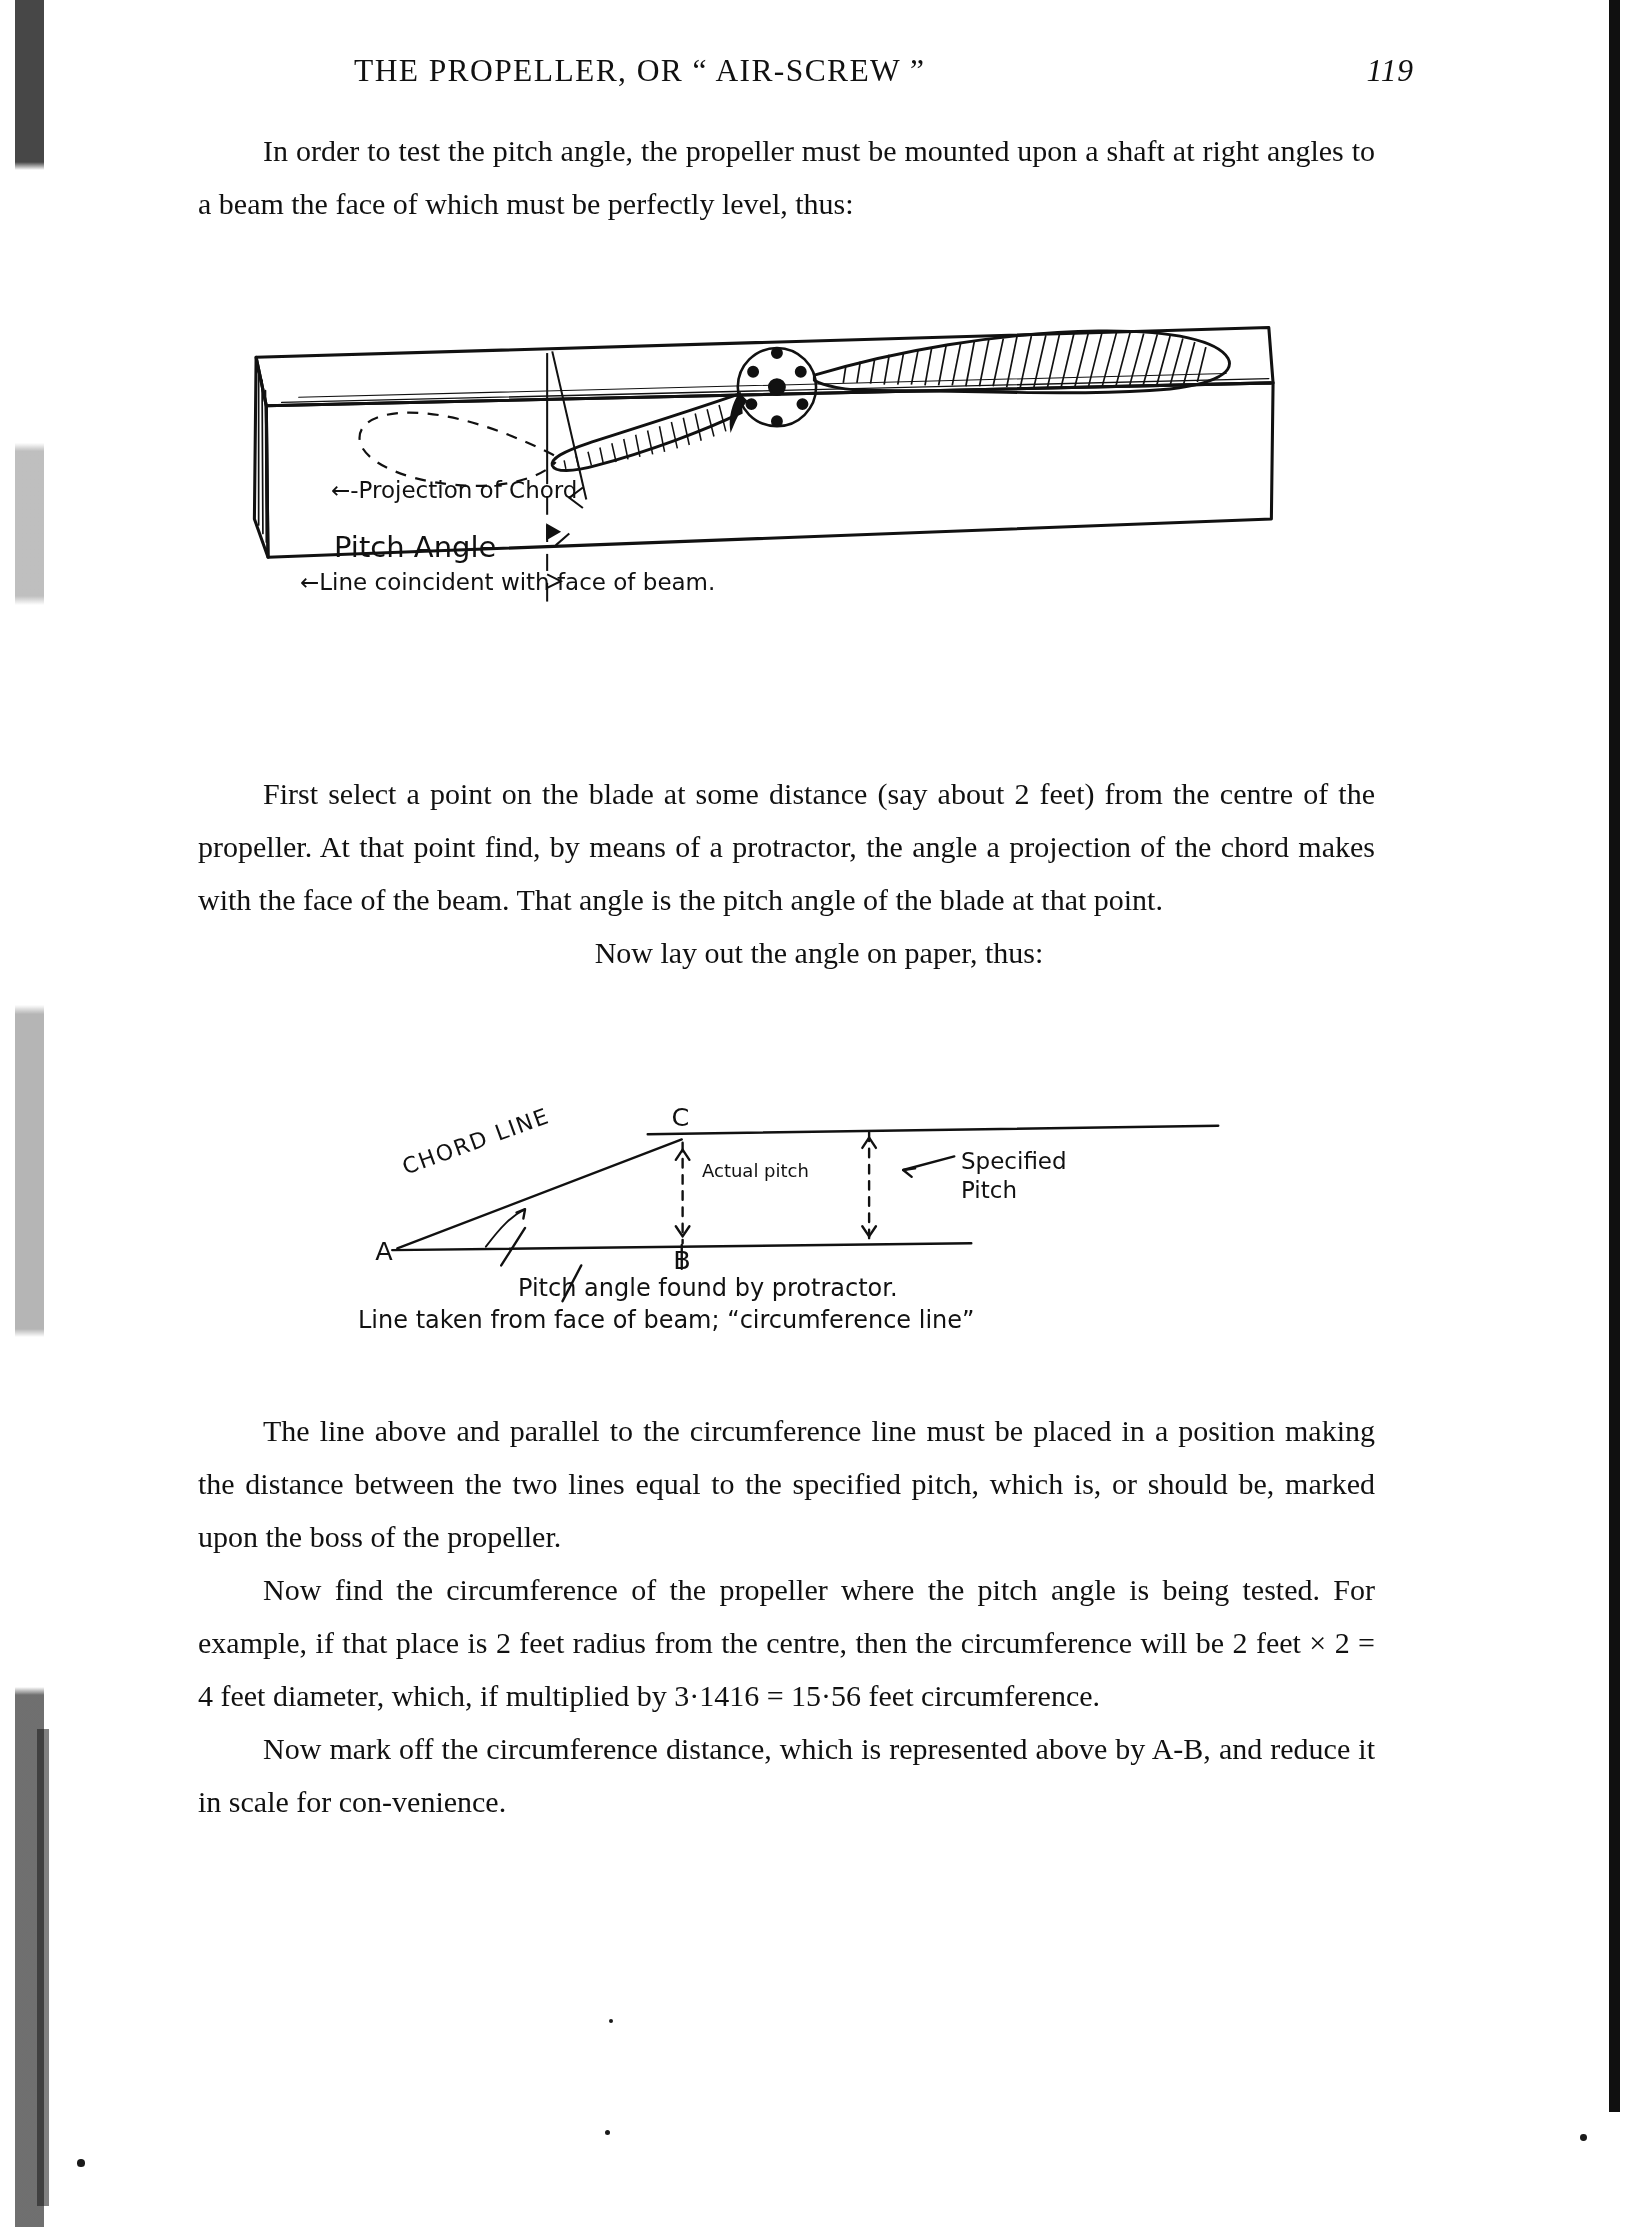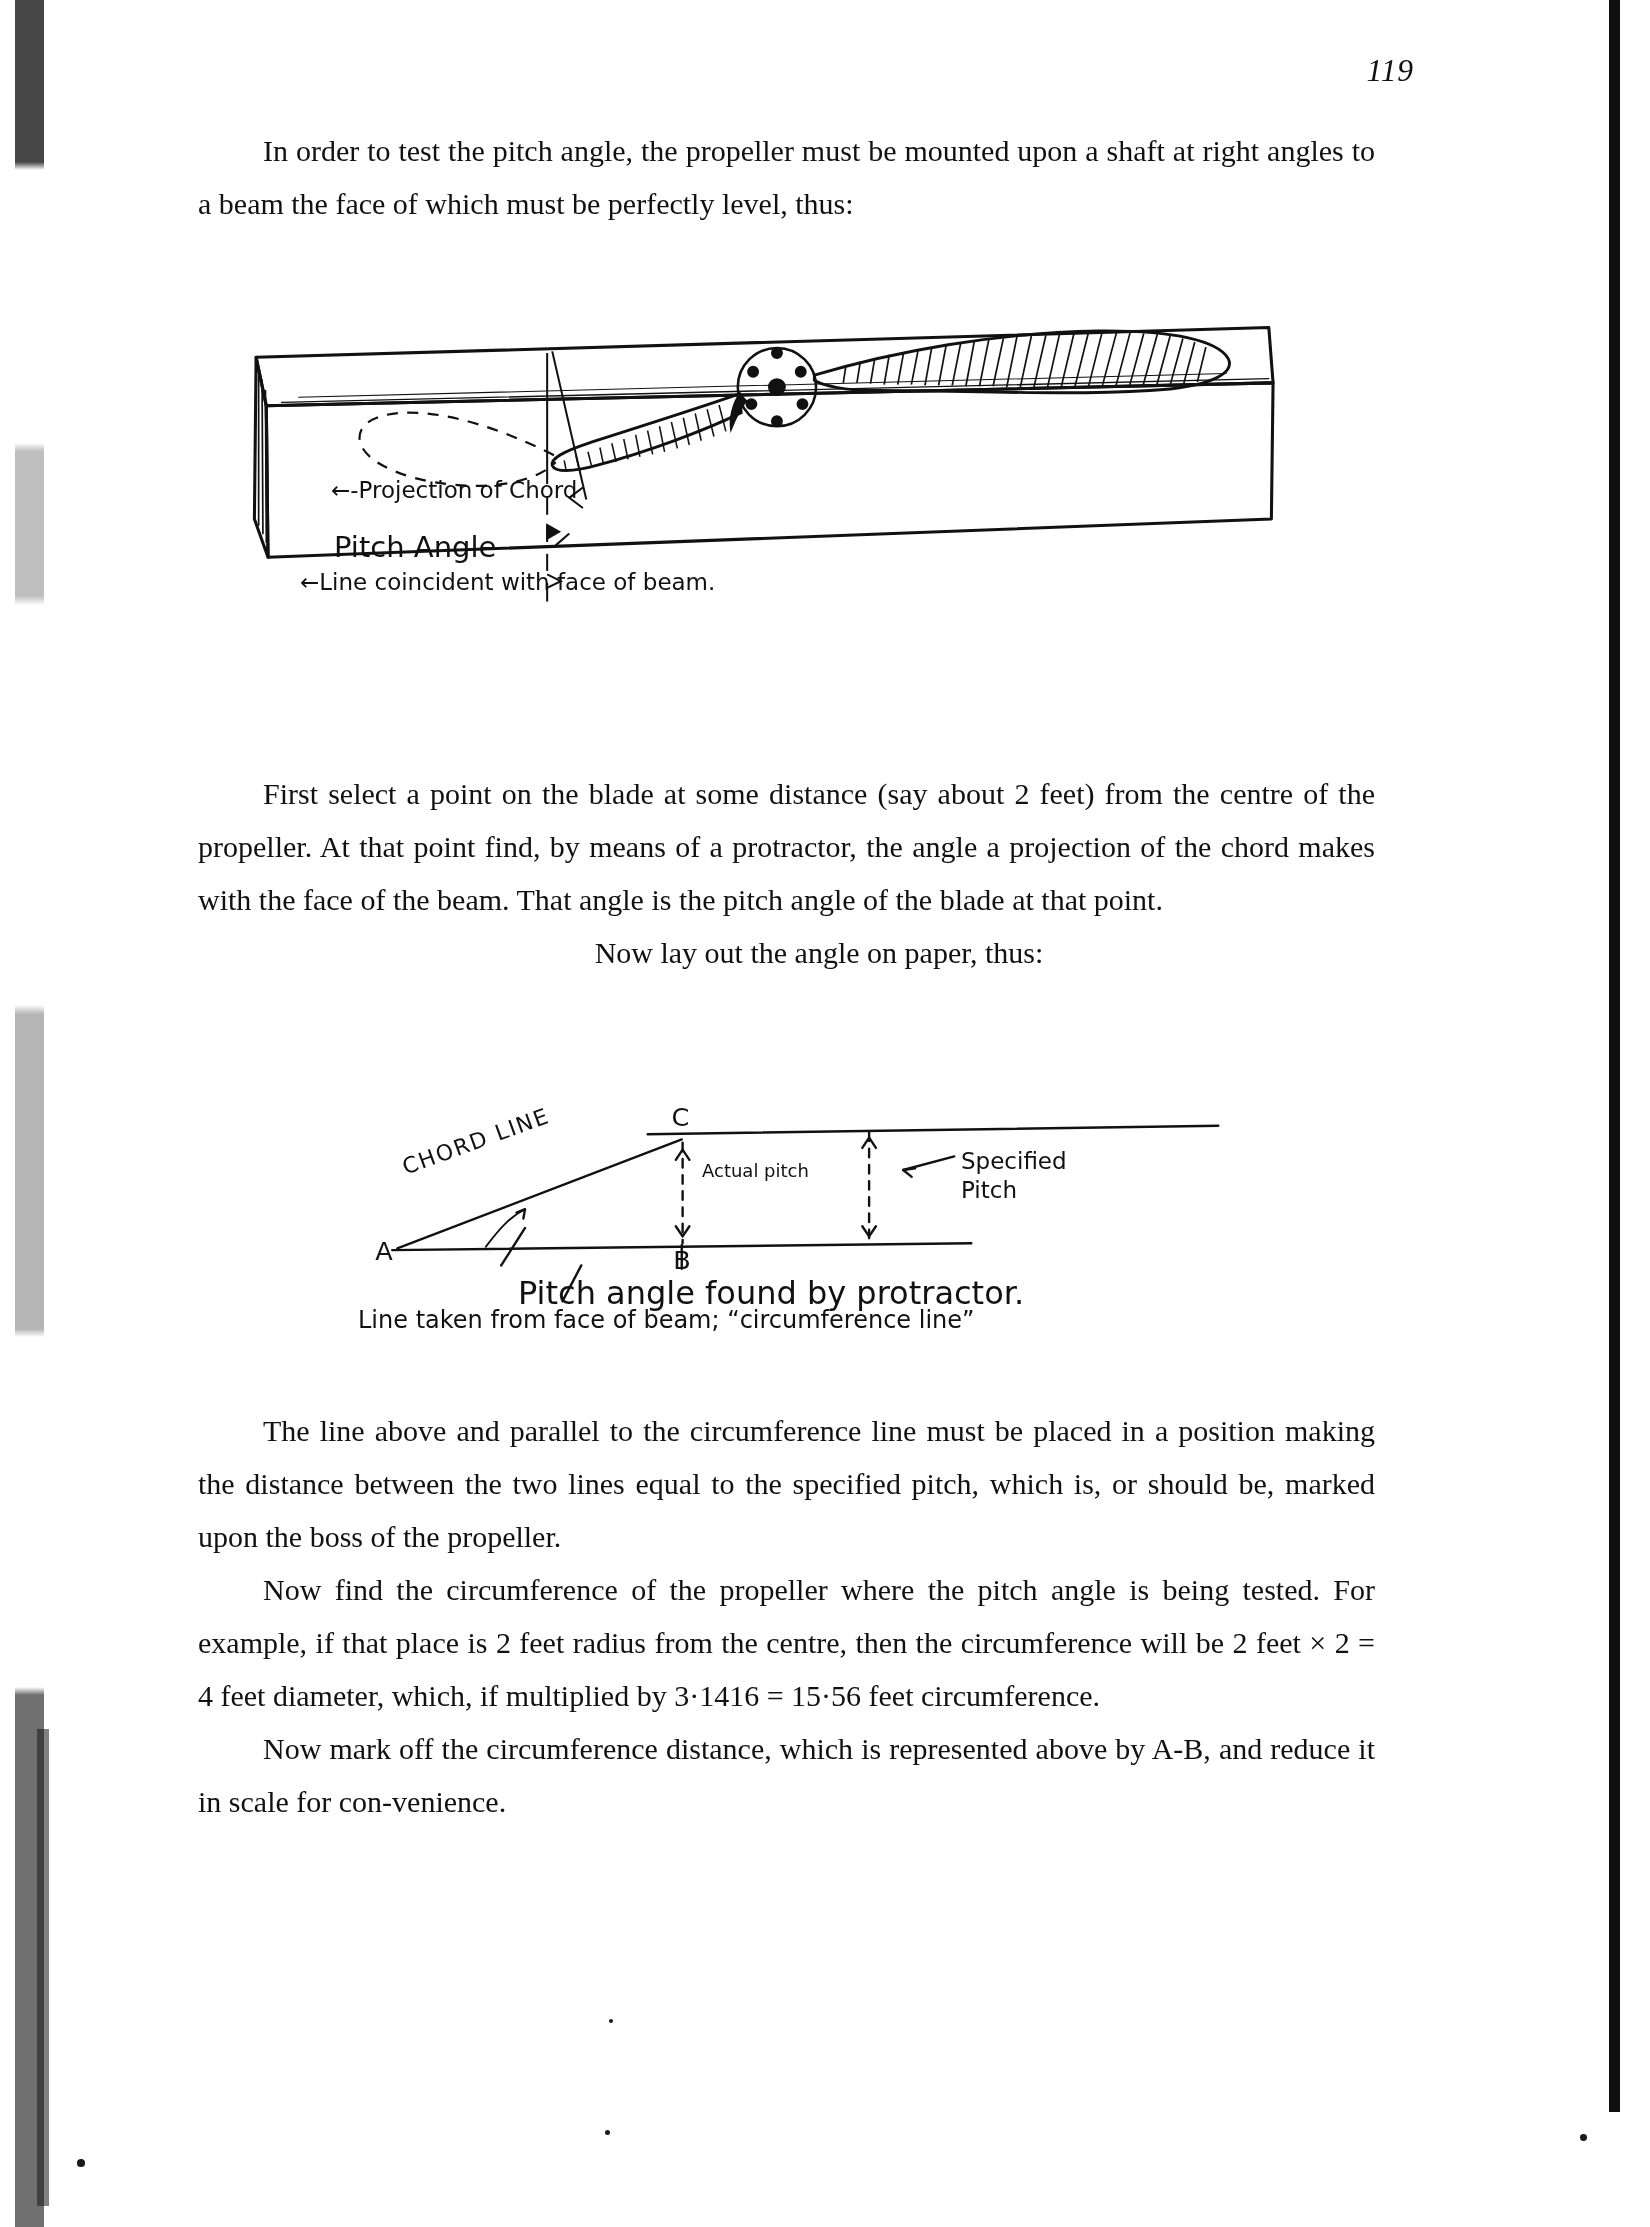--- a/index.html
+++ b/index.html
@@ -123,20 +123,21 @@
 
 <div class="scan-edge-left"></div>
 <div class="scan-edge-left2"></div>
 <div class="scan-edge-right"></div>
 <div class="scan-speck" style="left:77px;top:2159px;width:7.7px;height:7.7px;"></div>
 <div class="scan-speck" style="left:1580px;top:2134px;width:6.8px;height:6.8px;"></div>
 <div class="scan-speck" style="left:605px;top:2130px;width:5.1px;height:5.1px;"></div>
 <div class="scan-speck" style="left:609px;top:2019px;width:4.3px;height:4.3px;"></div>
 
 <div class="page-header">
+  <div class="header-title">THE PROPELLER, OR “ AIR-SCREW ”</div>
   <div class="header-folio">119</div>
 </div>
 
 <div class="col block-1">
   <p class="para"><span class="indent"></span><span>In order to test the pitch angle, the propeller must be mounted upon a shaft at right angles to a beam the face of which must be perfectly level, thus:</span></p>
 </div>
 
 <div class="fig fig1">
   <svg viewBox="0 0 1290 490" width="1099" height="417" xmlns="http://www.w3.org/2000/svg">
     <g fill="none" stroke="#111" stroke-width="3.2" stroke-linecap="round" stroke-linejoin="round">
@@ -282,21 +283,21 @@
       <text x="20" y="180" font-size="30">A</text>
       <text x="370" y="190" font-size="30">B</text>
       <text x="368" y="22" font-size="30">C</text>
     </g>
   </svg>
 
   <div class="hand" style="position:absolute;left:41px;top:49px;font-size:22px;letter-spacing:1.7px;transform:rotate(-20deg);transform-origin:left top;">CHORD  LINE</div>
   <div class="hand" style="position:absolute;left:344px;top:53px;font-size:18px;">Actual pitch</div>
   <div class="hand" style="position:absolute;left:603px;top:41px;font-size:23px;">Specified</div>
   <div class="hand" style="position:absolute;left:603px;top:70px;font-size:23px;">Pitch</div>
-  <div class="hand" style="position:absolute;left:160px;top:167px;font-size:32px;">Pitch angle found by protractor.</div>
+  <div class="hand" style="position:absolute;left:160px;top:167px;font-size:24px;">Pitch angle found by protractor.</div>
   <div class="hand" style="position:absolute;left:0px;top:199px;font-size:24px;">Line taken from face of beam; “circumference line”</div>
 </div>
 
 <div class="col block-3">
   <p class="para"><span class="indent"></span><span>The line above and parallel to the circumference line must be placed in a position making the distance between the two lines equal to the specified pitch, which is, or should be, marked upon the boss of the propeller.</span></p>
   <p class="para"><span class="indent"></span><span>Now find the circumference of the propeller where the pitch angle is being tested.  For example, if that place is 2 feet radius from the centre, then the circumference will be 2 feet × 2 = 4 feet diameter, which, if multiplied by 3·1416 = 15·56 feet circumference.</span></p>
   <p class="para"><span class="indent"></span><span>Now mark off the circumference distance, which is represented above by A-B, and reduce it in scale for con-venience.</span></p>
 </div>
 
 

